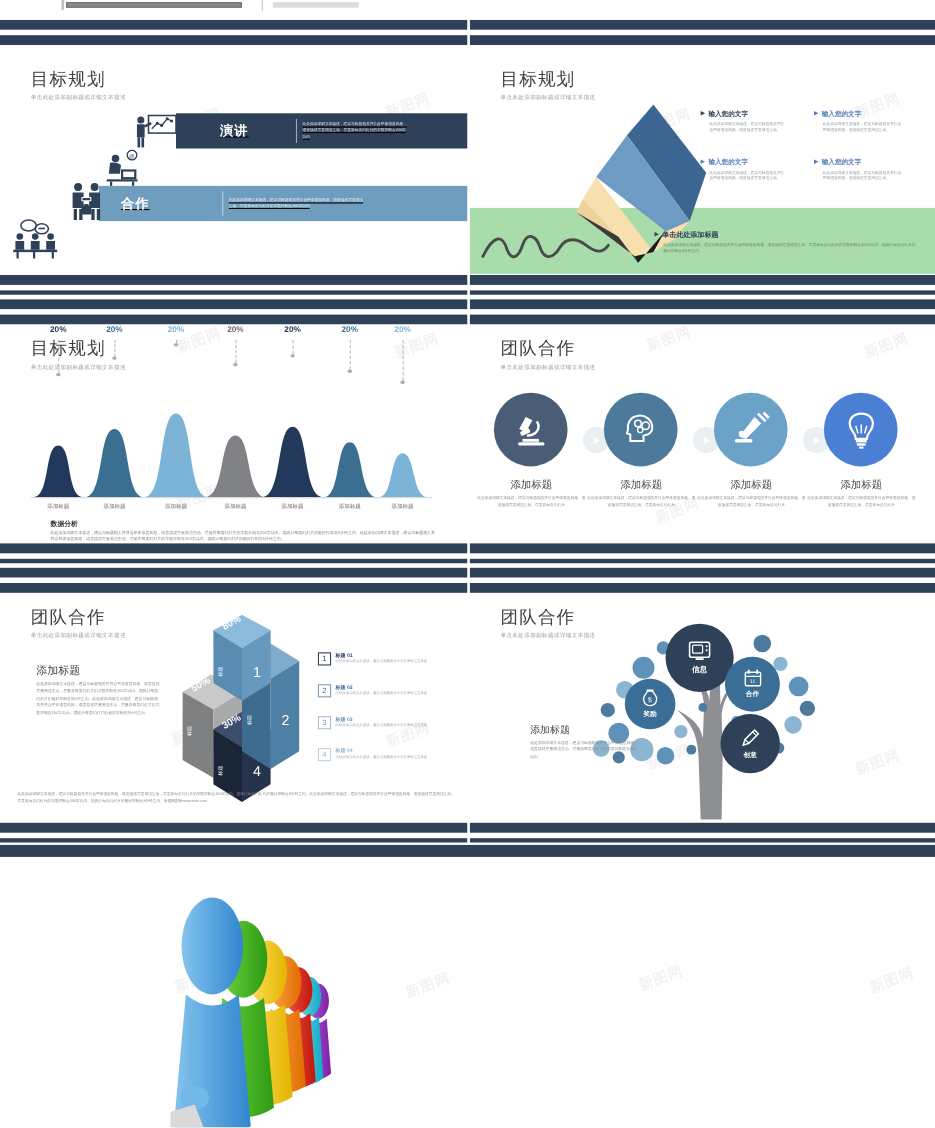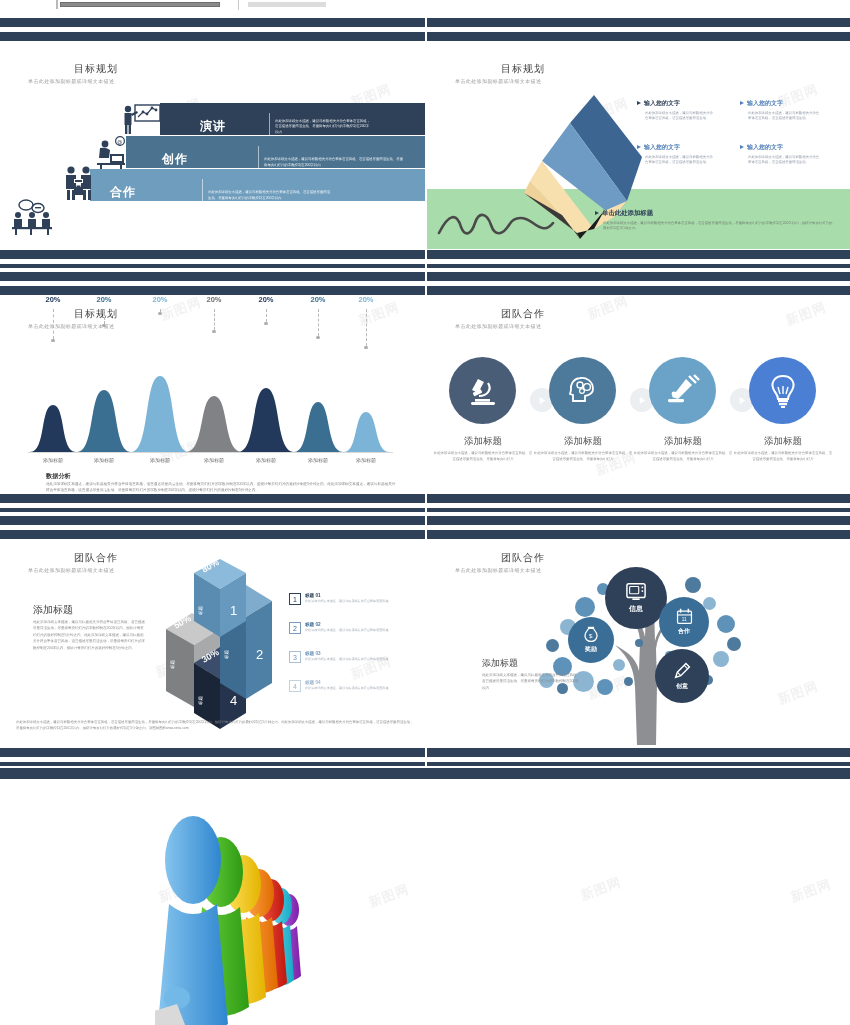--- a/index.html
+++ b/index.html
@@ -17,26 +17,26 @@
   .ts-tick { position:absolute; top:0px; left:56px; width:2px; height:9px; background:#b9b9b9;}
   .ts-div { position:absolute; top:0px; left:238px; width:1px; height:10px; background:#c9c9c9;}
   .ts-ghost { position:absolute; top:2px; left:248px; width:78px; height:5px; background:#dcdcdc;}
 
   
   .slide { position:absolute; background:#ffffff; overflow:hidden; }
   .navybar { position:absolute; left:0; width:100%; background:#2e4159; }
   .slide-body { position:absolute; left:0; width:100%; background:#fff; }
 
   .hdr { position:absolute; }
-  .hdr .t { font-size:10px; color:#3f3f3f; letter-spacing:1px; font-weight:400;margin-left:46px; }
+  .hdr .t { font-size:16px; color:#3f3f3f; letter-spacing:1px; font-weight:400; }
   .hdr .s { font-size:5px; color:#9a9a9a; margin-top:2px; letter-spacing:.4px;}
 
   .wm { position:absolute; font-size:13px; color:rgba(0,0,0,0.055); font-weight:700;
         transform:rotate(-20deg); pointer-events:none; letter-spacing:1px;}
-  .step { position:absolute; display:flex; align-items:flex-end; }
+  .step { position:absolute; display:flex; align-items:center;text-decoration:underline; }
   .step .lab { color:#fff; font-weight:700; letter-spacing:1px; }
   .step .sep { width:1px; background:rgba(255,255,255,.55); }
   .step .txt { font-size:3.4px; line-height:1.55; color:rgba(255,255,255,.9); }
   .ico { position:absolute; }
 
   
   .greenband { position:absolute; background:#a9dcab; }
   .bullet { position:absolute; }
   .bullet .bh { font-size:6px; font-weight:700; color:#2e4159; }
   .bullet .bh.alt { color:#4f7fb8; }
@@ -119,25 +119,20 @@
           <circle cx="34" cy="5" r="1.4" fill="#2e4159"></circle>
             <circle cx="38" cy="7" r="1.4" fill="#2e4159"></circle>
           <circle cx="10" cy="6" r="3.2" fill="#2e4159"></circle>
           <path d="M6.5 10 h7 v12 h-7 z" fill="#2e4159"></path>
           <path d="M13 11 L19 8 L20 10 L14 13 z" fill="#2e4159"></path>
           <rect x="7" y="22" width="2.4" height="9" fill="#2e4159"></rect>
           <rect x="10.6" y="22" width="2.4" height="9" fill="#2e4159"></rect>
         </svg>
       </span>
 
-      <div class="step" style="left:126px;top:95px;width:299px;height:32px;background:#4b7390;">
-        <div class="lab" style="margin-left:36px;font-size:12px;">创作</div>
-        <div class="sep" style="height:22px;margin-left:70px;"></div>
-        <div class="txt" style="margin-left:5px;width:140px;">此处添加详细文本描述，建议与标题相关并符合整体语言风格、语言描述尽量简洁生动、尽量将每页幻灯片的字数控制在200字以内</div>
-      </div>
       <span class="ico" style="left:92px;top:95px;">
         <svg width="38" height="33" viewBox="0 0 38 33">
           <circle cx="28" cy="5" r="4.4" fill="none" stroke="#2e4159" stroke-width="1.2"></circle>
           <text x="25.2" y="7.6" font-size="5" fill="#2e4159">@</text>
           <circle cx="13" cy="8" r="3.4" fill="#2e4159"></circle>
           <path d="M8 12 q6 -1 10 2 l-1 8 h-10 z" fill="#2e4159"></path>
           <rect x="18" y="18" width="14" height="9" fill="#2e4159"></rect>
           <rect x="20" y="20" width="10" height="5" fill="#fff"></rect>
           <rect x="5" y="27" width="28" height="2" fill="#2e4159"></rect>
           <rect x="8" y="29" width="2" height="4" fill="#2e4159"></rect>

